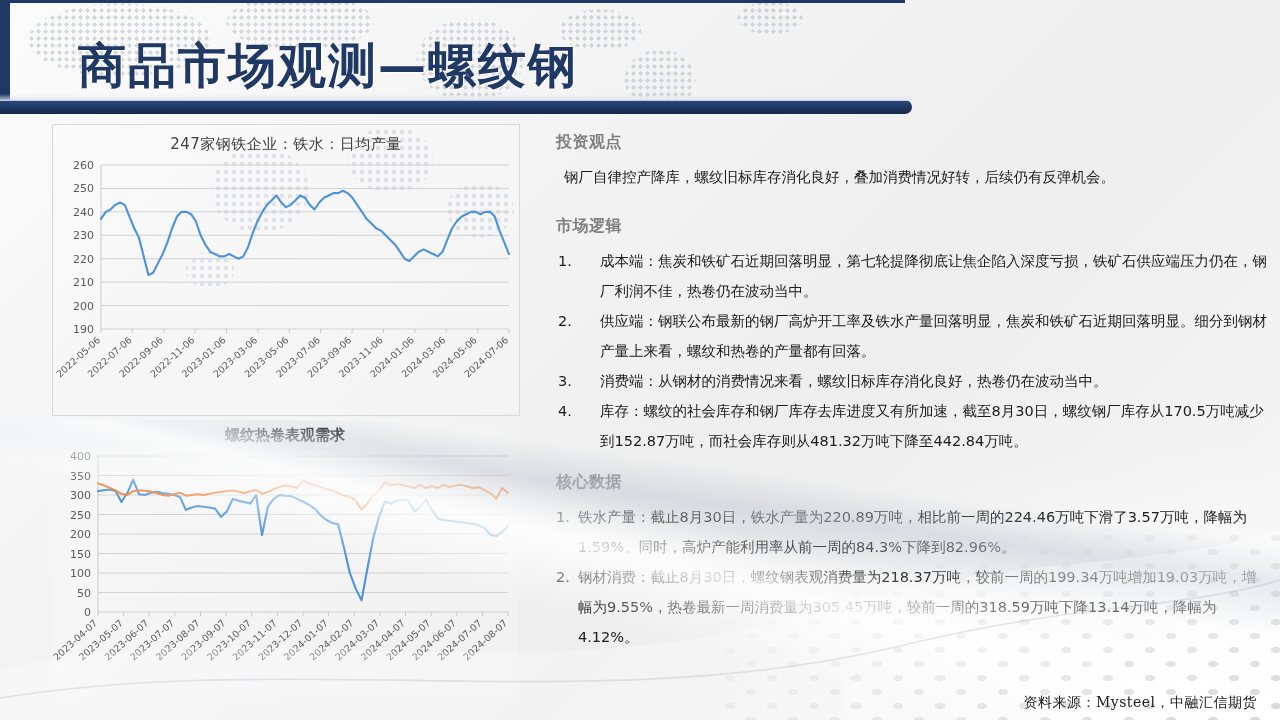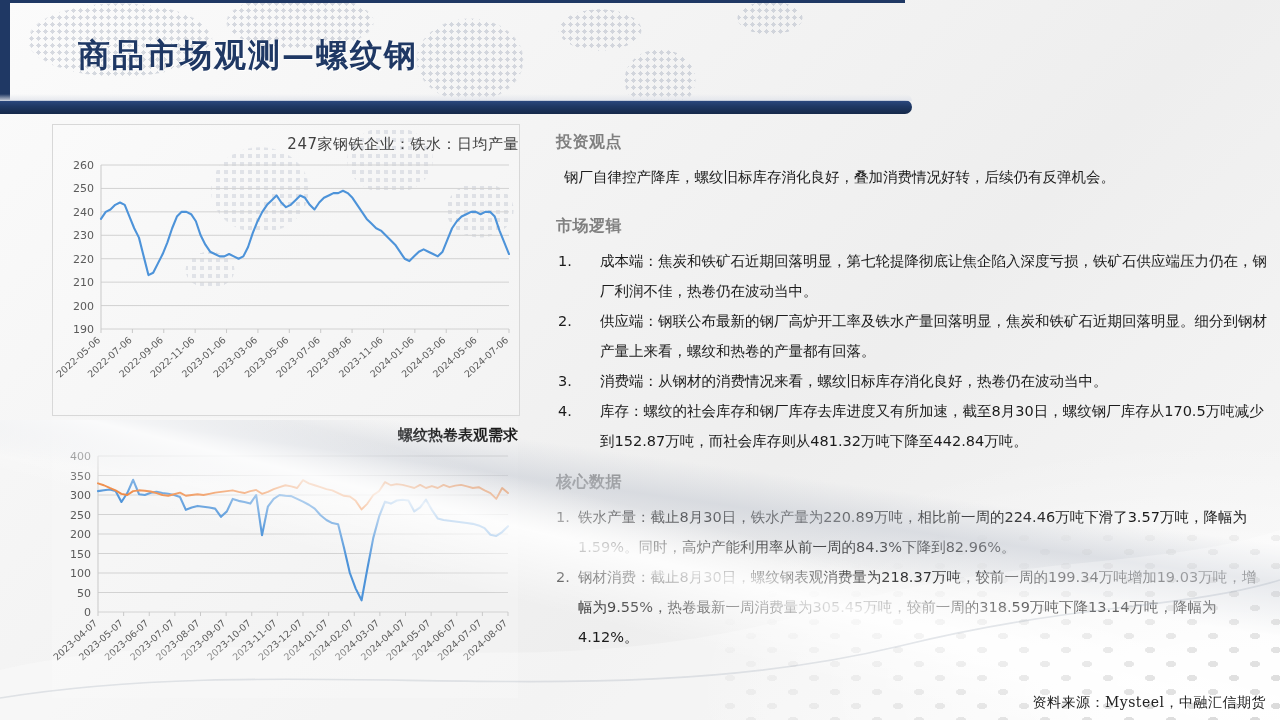--- a/index.html
+++ b/index.html
@@ -83,32 +83,32 @@
     border-radius:0 8px 0 0;
   }
   .hdr-grad{
     position:absolute;left:0;top:0;width:1280px;height:100px;
     background:linear-gradient(100deg,#ffffff 0%,#f6f7f8 40%,#e9eaec 70%,#dcdee1 100%);
     z-index:-1;
   }
   .title{
     position:absolute;left:78px;top:34px;
     font-family:"DejaVu Serif","Liberation Serif",serif;
-    font-size:32px;font-weight:700;letter-spacing:2px;
+    font-size:48px;font-weight:700;letter-spacing:2px;
     color:#1f3864;
     text-shadow:1px 1px 0 rgba(255,255,255,.9);
     white-space:nowrap;
   }
 
   
   .chart-box{position:absolute;border:1px solid #d8d8d8;background:rgba(255,255,255,.18);}
   #chart1-box{left:52px;top:124px;width:466px;height:290px;}
   #chart2-box{left:52px;top:418px;width:466px;height:280px;border:none;}
   .chart-title{
-    position:absolute;width:100%;text-align:right;
+    position:absolute;width:100%;text-align:center;
     font-family:"DejaVu Sans","Liberation Sans",sans-serif;
     color:#3a3a3a;white-space:nowrap;
   }
   #c1-title{top:10px;font-size:15px;letter-spacing:.5px;color:#404040;}
   #c2-title{top:8px;font-size:15px;font-weight:700;color:#1a1a1a;}
   svg{display:block;}
   .gridline{stroke:#d2d2d2;stroke-width:1;}
   .axisline{stroke:#c9c9c9;stroke-width:1;}
   .ytick{font-family:"DejaVu Sans","Liberation Sans",sans-serif;font-size:11px;fill:#5a5a5a;text-anchor:end;}
   .xtick{font-family:"DejaVu Sans","Liberation Sans",sans-serif;font-size:9.5px;fill:#5a5a5a;}
@@ -128,21 +128,21 @@
   ol.lst li{
     position:relative;padding-left:44px;
     font-family:"DejaVu Sans","Liberation Sans",sans-serif;
     font-size:14.5px;color:#1b1b1b;line-height:30px;
   }
   ol.lst li .num{position:absolute;left:2px;top:0;color:#1b1b1b;}
   ol.lst.tight li{padding-left:22px;}
   ol.lst.tight li .num{left:0;}
   .gap{height:16px;}
   #source{
-    position:absolute;right:14px;bottom:8px;
+    position:absolute;right:23px;bottom:8px;
     font-family:"DejaVu Serif","Liberation Serif",serif;
     font-size:14px;color:#222;letter-spacing:.5px;white-space:nowrap;
   }
 </style>
 </head>
 <body>
 
 <div id="slide">
 
   <div class="hdr-grad"></div>

